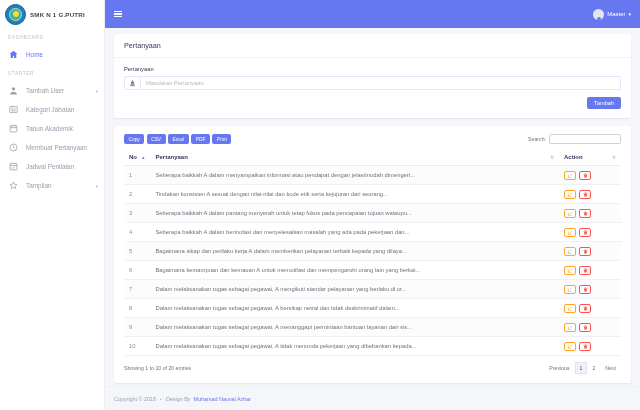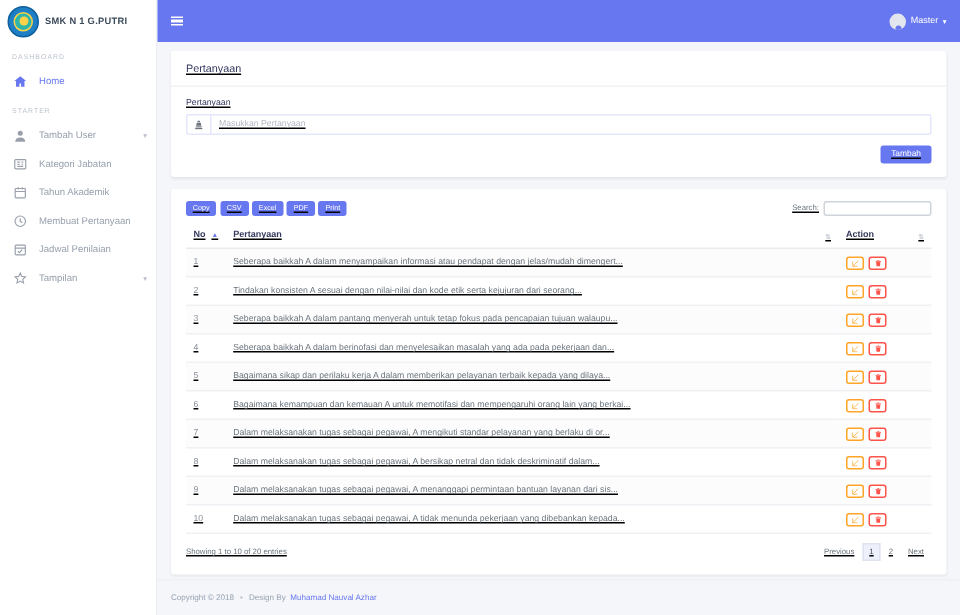--- a/index.html
+++ b/index.html
@@ -76,21 +76,21 @@
   .user-menu { display: flex; align-items: center; gap: 3px; cursor: pointer; }
   .avatar {
     width: 11px; height: 11px; border-radius: 50%;
     background: #e3e6ef; display: flex; align-items: flex-end; justify-content: center;
     overflow: hidden;
   }
   .avatar .head { width: 4px; height: 4px; border-radius: 50%; background: #6777ef; margin-bottom: -1px; }
   .user-name { font-size: 6px; color: #fff; }
   .caret-white { font-size: 5px; color: #fff; }
 
-  .content { flex: 1; padding: 6px 9px 0 9px; overflow: hidden; position: relative; text-decoration: underline; }
+  .content { flex: 1; padding: 6px 9px 0 9px; overflow: hidden; position: relative; }
 
   .card {
     background: #fff; border-radius: 2px;
     box-shadow: 0 1px 2px rgba(0,0,0,.07);
     margin-bottom: 8px;
   }
   .card-header {
     padding: 7px 10px; border-bottom: 1px solid #f2f2f5;
     font-size: 7.2px; color: #34395e; font-weight: normal;
   }

